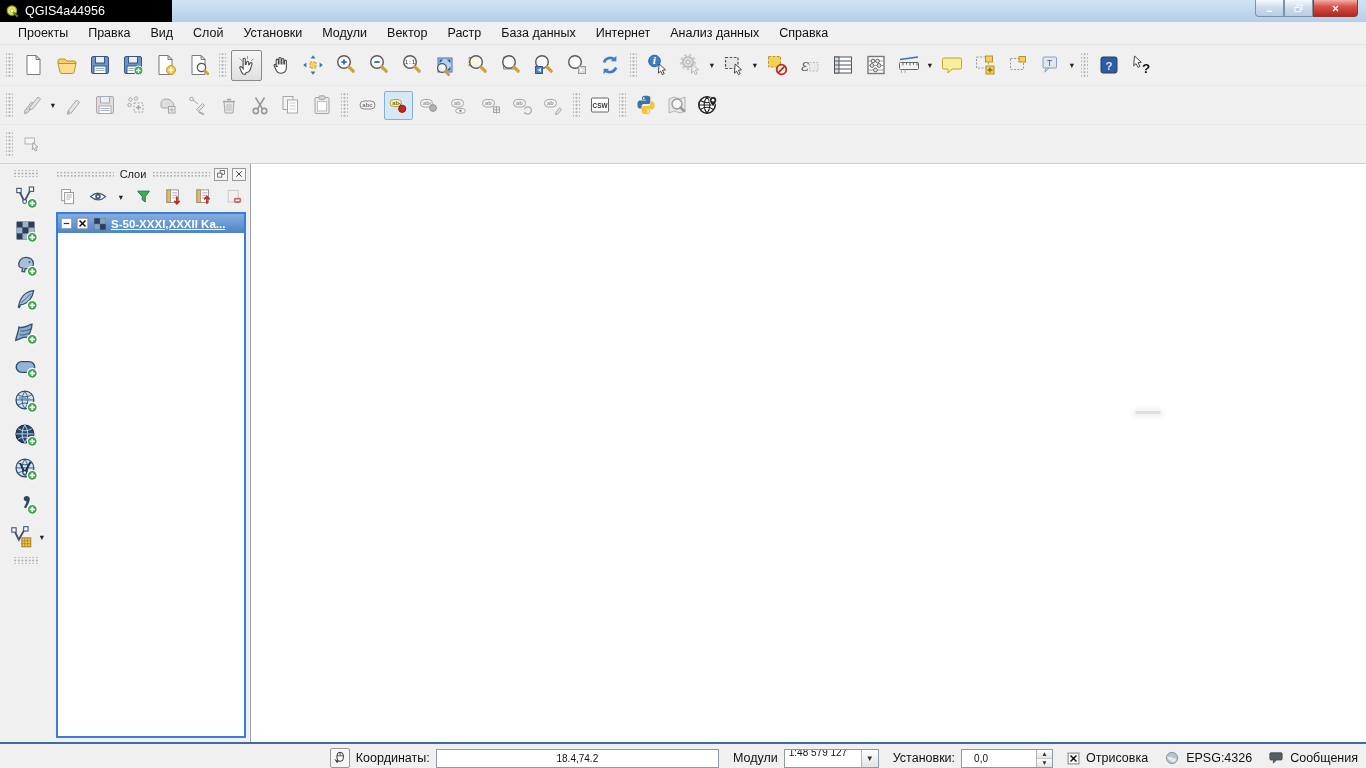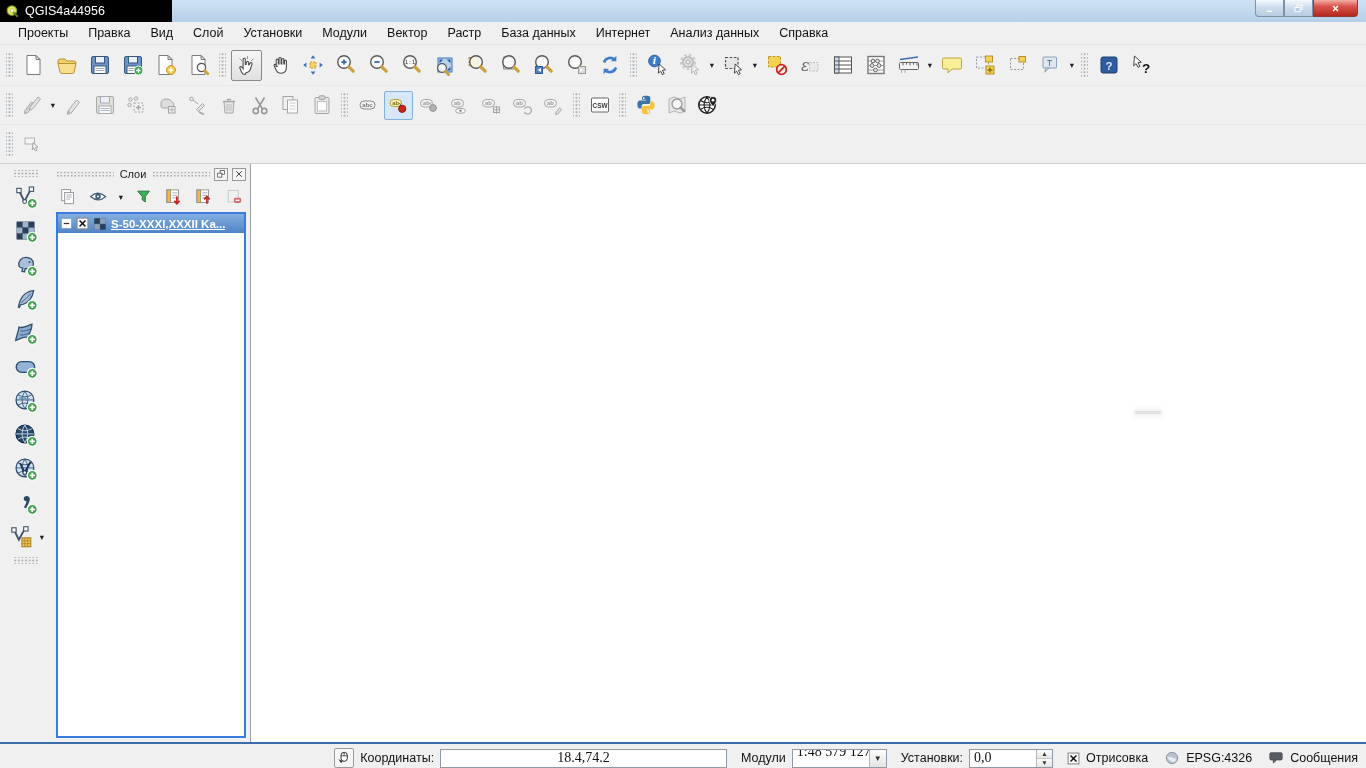--- a/index.html
+++ b/index.html
@@ -71,27 +71,27 @@
 
   .canvas{flex:1;background:#fff;border-left:1px solid #9aa0a6;position:relative;}
   .artifact{position:absolute;left:884px;top:247px;width:26px;height:3px;background:#e0e0e0;border-radius:2px;box-shadow:0 0 4px 3px #f3f3f3;}
 
   
   .statusbar{height:28px;display:flex;align-items:center;background:#f0f0f0;padding:0 8px 0 0;gap:6px;}
   .spacer{width:332px;}
   .sbtn{width:20px;height:20px;border:1px solid #9a9a9a;background:#f6f6f6;border-radius:2px;display:flex;align-items:center;justify-content:center;box-sizing:border-box;}
   .sbtn svg{width:16px;height:16px;}
   .slabel{white-space:nowrap;}
-  input{font-family:Liberation Serif, serif;font-size:14px;color:#111;}
+  input{font-family:Liberation Sans, sans-serif;font-size:10px;color:#111;}
   .scoord{width:290px;height:19px;border:1px solid #8f9aa5;background:#fff;text-align:center;box-sizing:border-box;padding:0;}
   .scombo{display:flex;height:19px;border:1px solid #8f9aa5;background:#fff;box-sizing:border-box;}
   .scaleinp{width:72px;border:none;outline:none;padding:0 0 12px 4px;}
   .scar{width:16px;background:linear-gradient(#fdfdfd,#e4e4e4);border-left:1px solid #b5b5b5;display:flex;align-items:center;justify-content:center;font-size:8px;color:#333;}
   .scar::after{content:"▼";}
-  .sspin{display:flex;height:19px;border:1px solid #8f9aa5;background:#fff;box-sizing:border-box;}
+  .sspin{display:flex;height:19px;border:1px solid #8f9aa5;background:#fff;box-sizing:border-box;padding-left:8px;}
   .rotinp{width:62px;border:none;outline:none;padding:0 0 0 4px;}
   .spinbtns{width:15px;display:flex;flex-direction:column;border-left:1px solid #b5b5b5;}
   .su,.sd{flex:1;font-size:6.5px;line-height:8px;text-align:center;background:linear-gradient(#fdfdfd,#e4e4e4);color:#333;}
   .su{border-bottom:1px solid #c9c9c9;}
   .schk{width:13px;height:13px;display:flex;}
   .schk svg{width:13px;height:13px;}
   .sicon{width:16px;height:16px;display:flex;}
   .sicon svg{width:16px;height:16px;}
 </style>
 </head>

